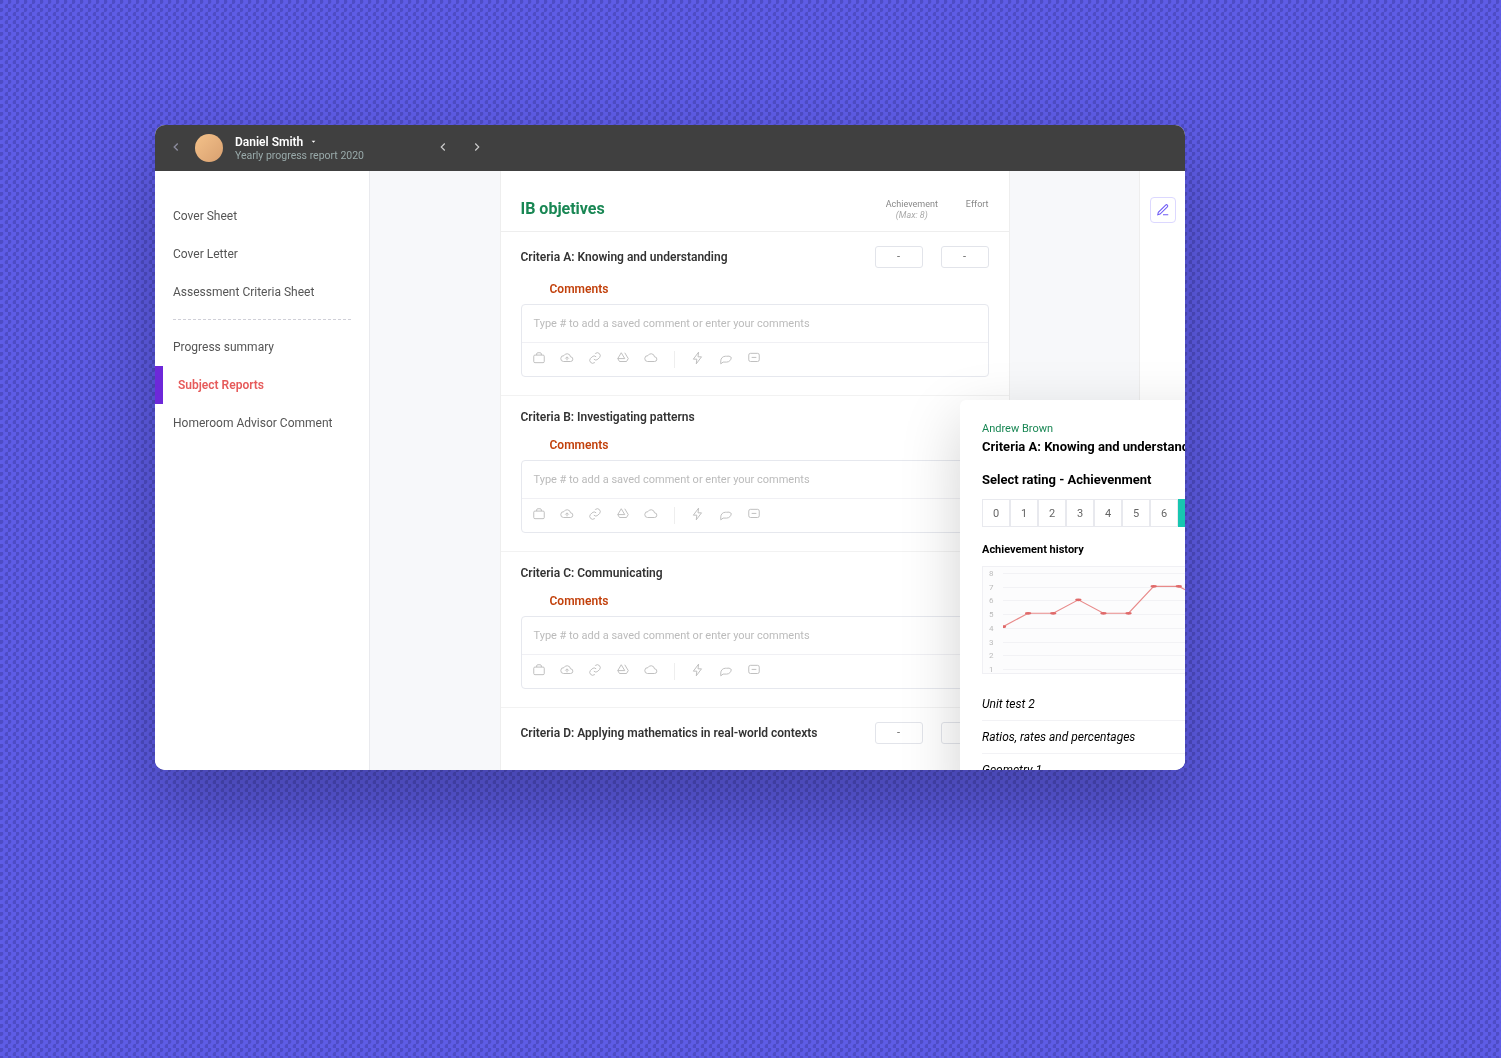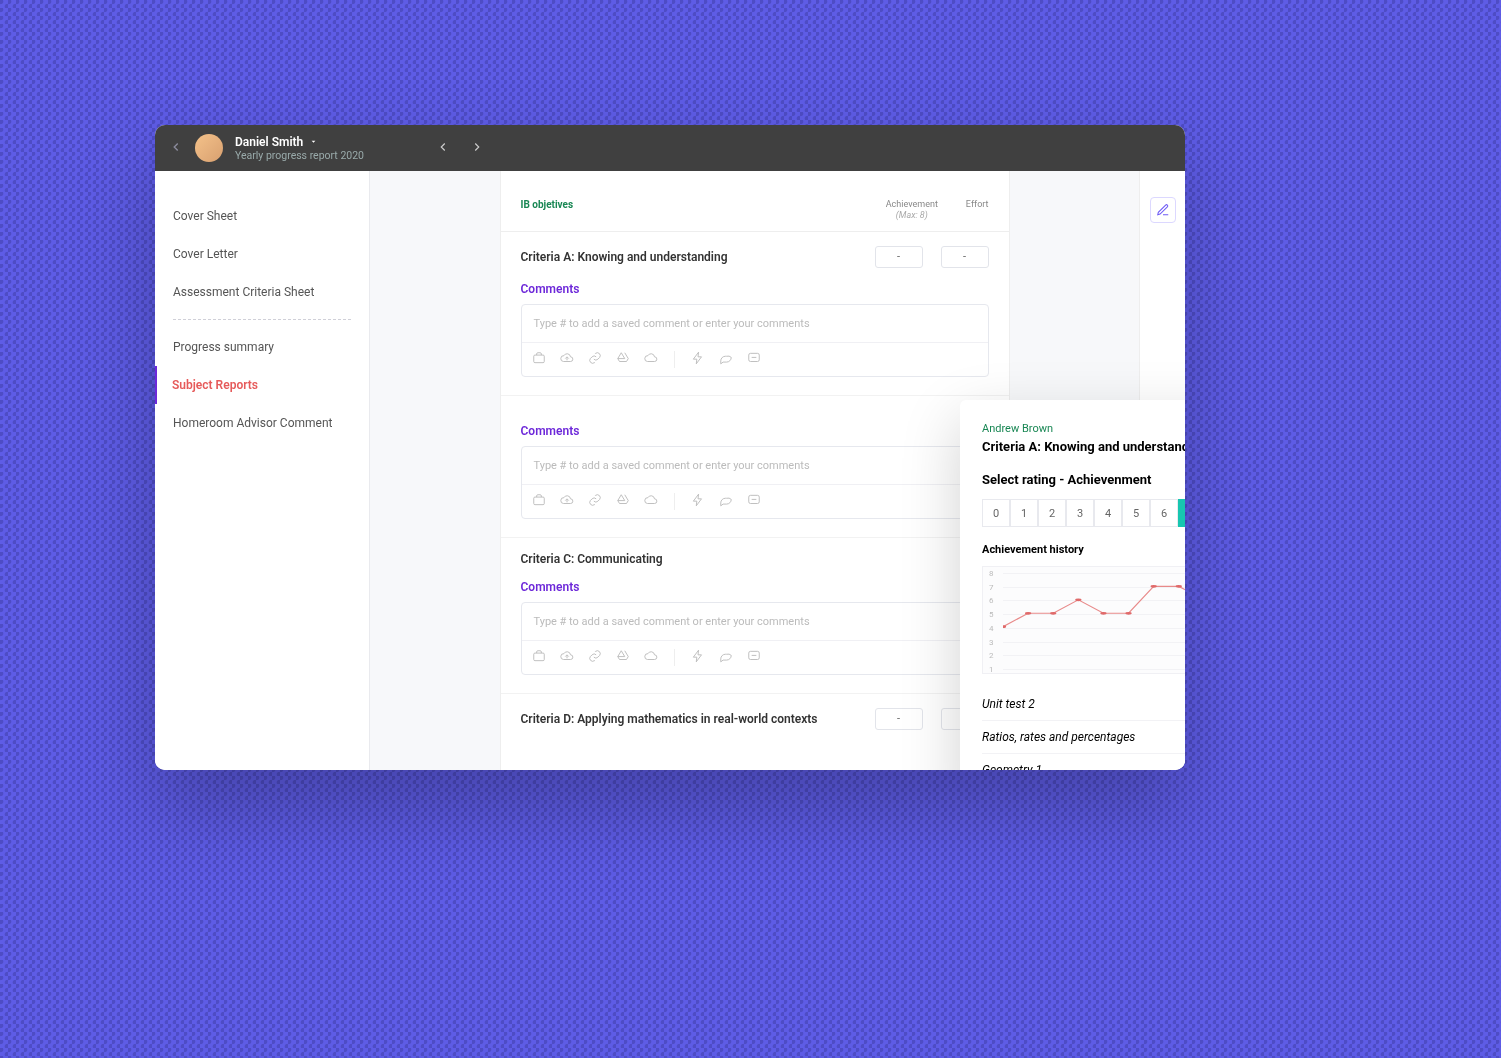--- a/index.html
+++ b/index.html
@@ -62,42 +62,42 @@
       padding: 12px 18px;
       cursor: pointer;
     }
     .side-divider {
       border-top: 1px dashed #d0d0d8;
       margin: 8px 18px;
     }
     .side-item.active {
       color: #e65a5a;
       font-weight: 600;
-      border-left: 2px solid #6d28d9;
+      border-left: 8px solid #6d28d9;
       padding-left: 15px;
     }
     .main {
       flex: 1;
       background: #f7f8fa;
       overflow-y: auto;
       display:flex;
       justify-content:center;
     }
     .page {
       background:#fff;
       width: 510px;
       margin: 0;
       padding: 28px 0 0;
       border-left:1px solid #eee;
       border-right:1px solid #eee;
       min-height:100%;
     }
     .section-title {
       color: #198754;
-      font-size: 10px;
+      font-size: 16px;
       font-weight: 700;
       padding: 0 20px;
     }
     .header-row {
       display:flex; align-items:flex-start;
       justify-content:space-between;
       padding: 0 20px 10px;
       border-bottom:1px solid #eee;
     }
     .col-labels { display:flex; gap: 28px; font-size:9px; color:#888; text-align:center;}
@@ -105,21 +105,21 @@
     .col-labels .ach .max { font-style:italic; color:#aaa;}
     .criteria-block { padding: 14px 20px 18px; border-bottom:1px solid #f2f2f2;}
     .criteria-row { display:flex; justify-content:space-between; align-items:center;}
     .criteria-name { font-size:12px; font-weight:600; color:#333;}
     .rating-boxes { display:flex; gap:18px;}
     .rating-box {
       width:48px; height:22px; border:1px solid #e2e4ea; border-radius:3px;
       display:flex; align-items:center; justify-content:center;
       font-size:11px; color:#666; cursor:pointer; background:#fff;
     }
-    .comments-label { color:#6d28d9; font-size:12px; font-weight:600; margin-top:14px;}
+    .comments-label { color:#c2410c; font-size:12px; font-weight:600; margin-top:14px;margin-left:29px;}
     .comment-box {
       margin-top:8px; border:1px solid #e6e8ee; border-radius:4px;
       background:#fff;
     }
     .comment-input {
       padding:12px; font-size:11px; color:#bbb; min-height:34px;
     }
     .comment-toolbar {
       border-top:1px solid #f0f0f4; padding:8px 10px;
       display:flex; gap:14px; color:#bbb; font-size:13px;
@@ -266,20 +266,23 @@
                   </svg></span>
               <span><svg class="icon-svg" viewBox="0 0 24 24" fill="none" stroke="currentColor" stroke-width="1.6">
                     <rect x="3" y="4" width="18" height="14" rx="3"></rect>
                     <path d="M8 11h8"></path>
                   </svg></span>
             </div>
           </div>
         </div>
 
         <div class="criteria-block">
+          <div class="criteria-row">
+            <div class="criteria-name">Criteria B: Investigating patterns</div>
+          </div>
           <div class="comments-label">Comments</div>
           <div class="comment-box">
             <div class="comment-input">Type # to add a saved comment or enter your comments</div>
             <div class="comment-toolbar">
               <span><svg class="icon-svg" viewBox="0 0 24 24" fill="none" stroke="currentColor" stroke-width="1.6">
                     <rect x="3" y="7" width="18" height="13" rx="2"></rect>
                     <path d="M8 7V5a2 2 0 012-2h4a2 2 0 012 2v2"></path>
                   </svg></span>
               <span><svg class="icon-svg" viewBox="0 0 24 24" fill="none" stroke="currentColor" stroke-width="1.6">
                     <path d="M18 18a4 4 0 000-8 6 6 0 00-11.3-2A4.5 4.5 0 006 18h12z"></path>

